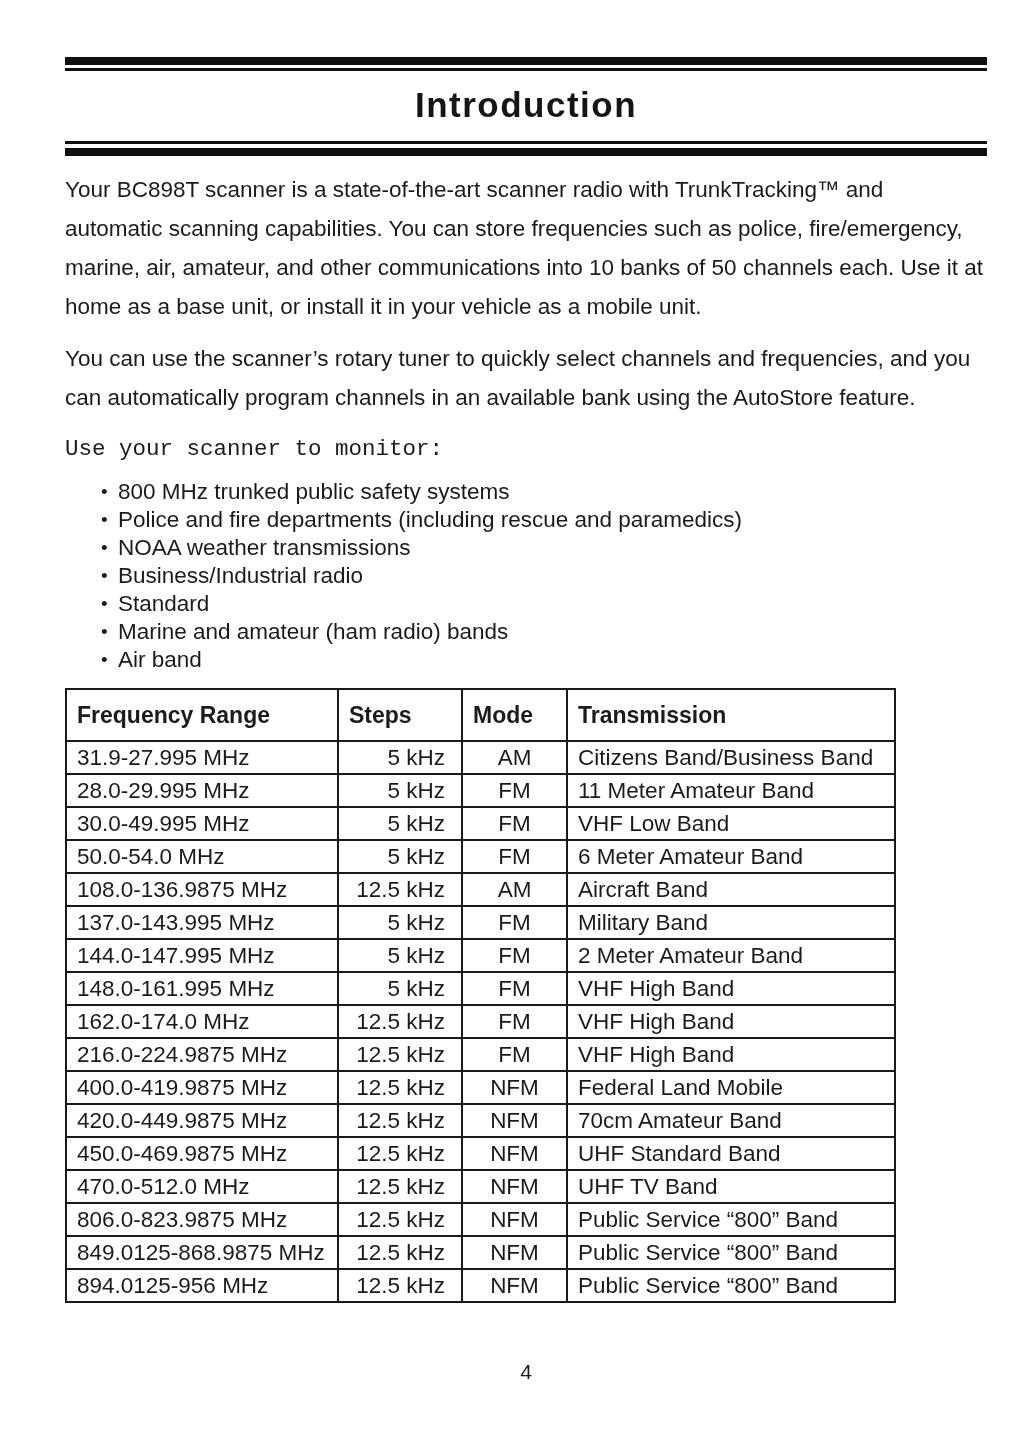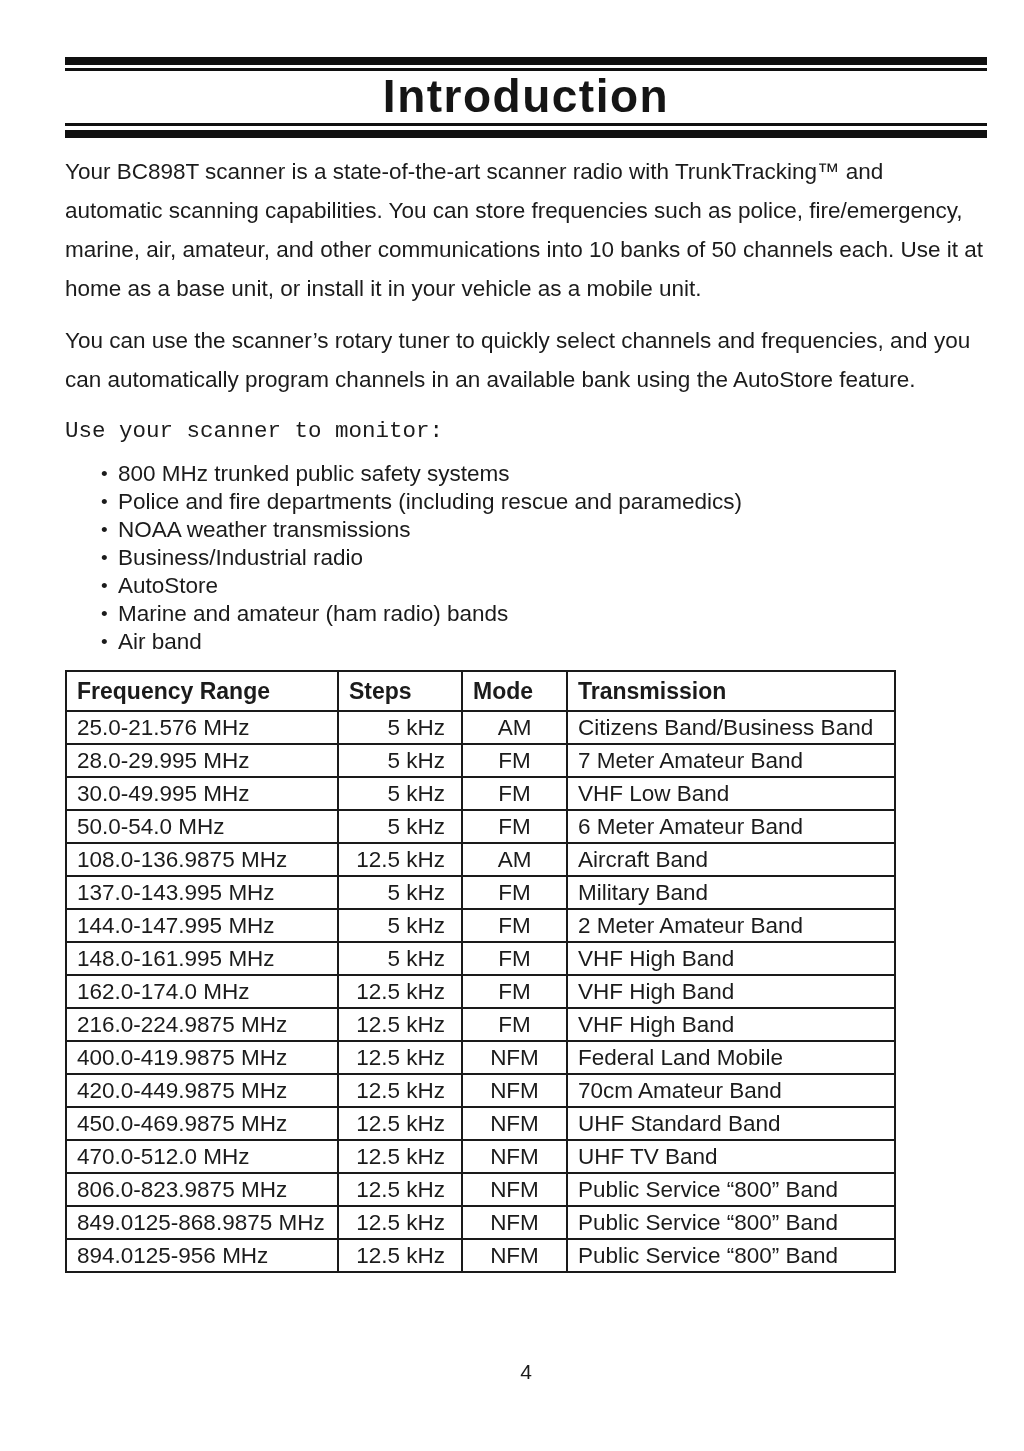--- a/index.html
+++ b/index.html
@@ -17,23 +17,23 @@
   }
   .content {
     padding: 57px 37px 0 65px; 
   }
   
   .rule-thick { height: 8px; background: #101010; }
   .rule-thin  { height: 3px; background: #101010; margin-top: 3px; }
   .rule-thin-b{ height: 3px; background: #101010; }
   .rule-thick-b{ height: 8px; background: #101010; margin-top: 4px; }
   h1.title {
-    margin: 3px;
+    margin: 12px;
     padding: 2px 0 4px 0;
-    font-size: 46px;
+    font-size: 35px;
     line-height: 40px;
     font-weight: bold;
     letter-spacing: 1.5px;
     text-align: center;
     color: #151515;
   }
   
   p.body {
     font-size: 22.5px;
     line-height: 39px;
@@ -66,21 +66,21 @@
     margin-top: 12px;
   }
   table.freq th, table.freq td {
     border: 2px solid #1a1a1a;
     font-size: 22.5px;
     padding: 0 10px;
     overflow: hidden;
     white-space: nowrap;
   }
   table.freq th {
-    height: 40px;
+    height: 52px;
     text-align: left;
     font-weight: bold;
     font-size: 23px;
   }
   table.freq td { height: 33px; font-weight: normal; }
   table.freq td.c-steps { text-align: right; padding-right: 16px; border-radius: 14px; }
   table.freq td.c-mode  { text-align: center; }
   
   .page-number {
     position: absolute;
@@ -124,21 +124,21 @@
         <li>
           <span class="marker">•</span>
           <span>NOAA weather transmissions</span>
         </li>
         <li>
           <span class="marker">•</span>
           <span>Business/Industrial radio</span>
         </li>
         <li>
           <span class="marker">•</span>
-          <span>AutoStore</span>
+          <span>Standard</span>
         </li>
         <li>
           <span class="marker">•</span>
           <span>Marine and amateur (ham radio) bands</span>
         </li>
         <li>
           <span class="marker">•</span>
           <span>Air band</span>
         </li>
       </ul>
@@ -154,30 +154,30 @@
       <thead>
         <tr id="freq-head-row">
             <th>Frequency Range</th>
             <th>Steps</th>
             <th>Mode</th>
             <th>Transmission</th>
           </tr>
       </thead>
       <tbody id="freq-body">
           <tr>
-            <td class="c-range">25.0-21.576 MHz</td>
+            <td class="c-range">31.9-27.995 MHz</td>
             <td class="c-steps">5 kHz</td>
             <td class="c-mode">AM</td>
             <td class="c-trans">Citizens Band/Business Band</td>
           </tr>
           <tr>
             <td class="c-range">28.0-29.995 MHz</td>
             <td class="c-steps">5 kHz</td>
             <td class="c-mode">FM</td>
-            <td class="c-trans">7 Meter Amateur Band</td>
+            <td class="c-trans">11 Meter Amateur Band</td>
           </tr>
           <tr>
             <td class="c-range">30.0-49.995 MHz</td>
             <td class="c-steps">5 kHz</td>
             <td class="c-mode">FM</td>
             <td class="c-trans">VHF Low Band</td>
           </tr>
           <tr>
             <td class="c-range">50.0-54.0 MHz</td>
             <td class="c-steps">5 kHz</td>

